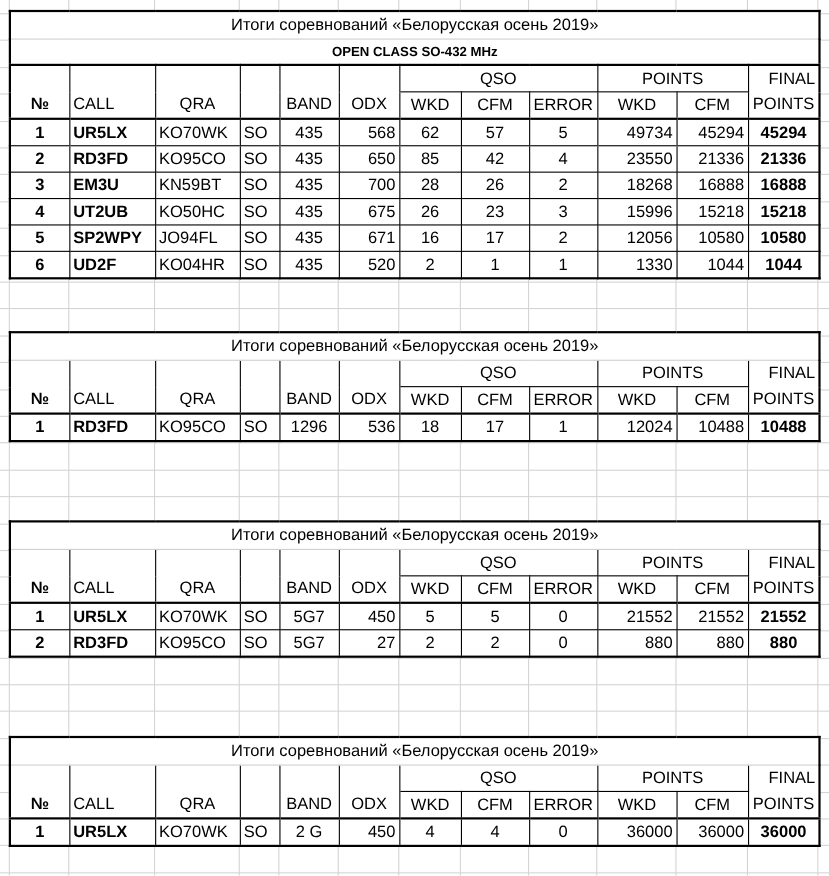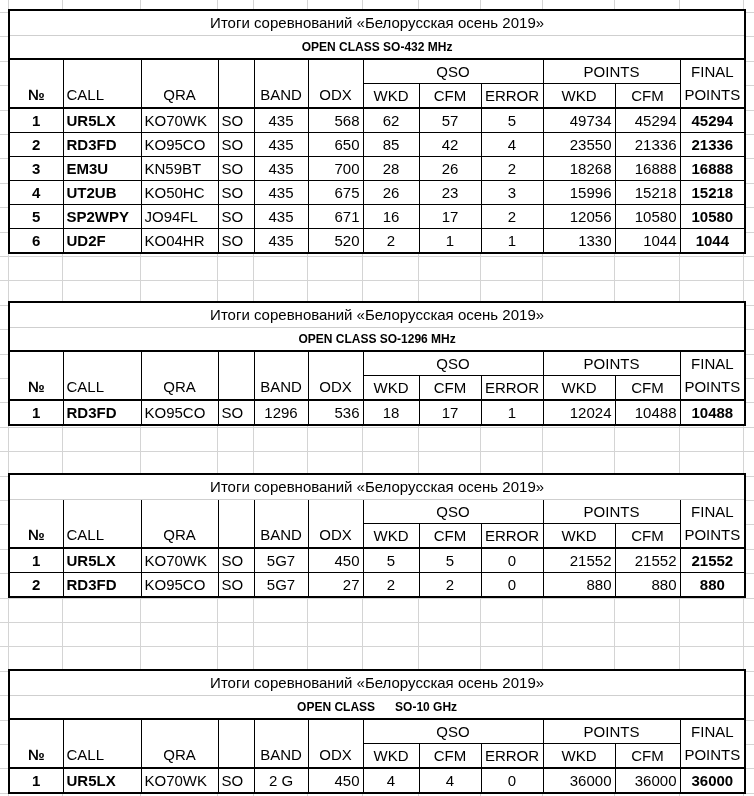--- a/index.html
+++ b/index.html
@@ -25,21 +25,21 @@
   }
   table.res td {
     border: 1px solid #000; padding: 0 3px; height: 23px;
     white-space: nowrap; overflow: hidden; text-align: center;
     font-size: 15px; line-height: 18px;
   }
   table.res tr.title td { font-size: 15px; height: 24px; border-bottom: 1px solid #cfcfcf; }
   table.res tr.subtitle td { font-weight: bold; font-size: 12px; height: 22px; border-bottom: 2.5px solid #000; }
   table.res tr.h1 td { border-bottom: 1px solid #cfcfcf; height: 23px; }
   table.res tr.h1 td.grp { border-bottom: 1px solid #000; }
-  table.res tr.h1 td.span2 { border-bottom: none; }
+  table.res tr.h1 td.span2 { border-bottom: none; text-align: right; }
   table.res tr.h2 td { border-bottom: 2.5px solid #000; height: 23px; }
   table.res tr.h2 td.span2 { border-top: none; }
   td.left { text-align: left !important; }
   td.right { text-align: right !important; }
   td.bold { font-weight: bold; }
   tr.dotted td { border-bottom: 1px dashed #000 !important; }
 </style>
 </head>
 <body style="background-image: none;">
 
@@ -245,23 +245,20 @@
         <col style="width:62px">
       <col style="width:62px">
         <col style="width:72px">
         <col style="width:65px">
         <col style="width:65px">
     </colgroup>
     <tbody>
         <tr class="title">
       <td colspan="12">Итоги соревнований  «Белорусская осень 2019»</td>
     </tr>
-    <tr class="subtitle">
-      <td colspan="12" style="white-space:pre">OPEN CLASS SO-1296 MHz</td>
-    </tr>
     <tr class="h1">
       <td class="span2"></td>
       <td class="span2"></td>
       <td class="span2"></td>
       <td class="span2"></td>
       <td class="span2"></td>
       <td class="span2"></td>
       <td colspan="3" class="grp">QSO</td>
       <td colspan="2" class="grp">POINTS</td>
       <td class="span2">FINAL</td>
@@ -387,23 +384,20 @@
         <col style="width:62px">
       <col style="width:62px">
         <col style="width:72px">
         <col style="width:65px">
         <col style="width:65px">
     </colgroup>
     <tbody>
         <tr class="title">
       <td colspan="12">Итоги соревнований  «Белорусская осень 2019»</td>
     </tr>
-    <tr class="subtitle">
-      <td colspan="12" style="white-space:pre">OPEN CLASS      SO-10 GHz</td>
-    </tr>
     <tr class="h1">
       <td class="span2"></td>
       <td class="span2"></td>
       <td class="span2"></td>
       <td class="span2"></td>
       <td class="span2"></td>
       <td class="span2"></td>
       <td colspan="3" class="grp">QSO</td>
       <td colspan="2" class="grp">POINTS</td>
       <td class="span2">FINAL</td>

